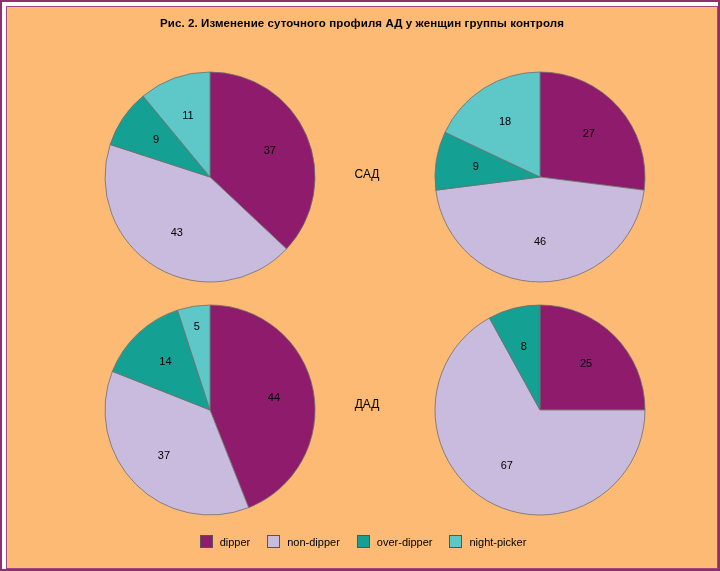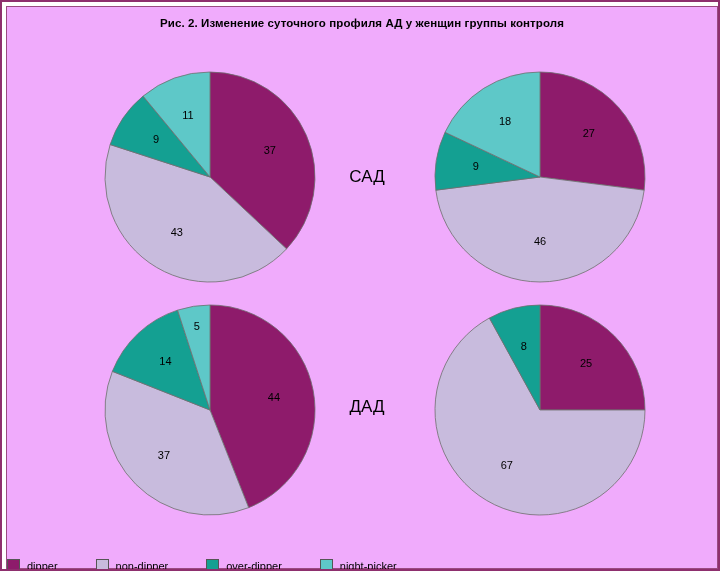--- a/index.html
+++ b/index.html
@@ -20,21 +20,21 @@
     overflow: hidden;
   }
   #inner {
     position: absolute;
     left: 4px;
     top: 4px;
     width: 712px;
     height: 563px;
     box-sizing: border-box;
     border: 1px solid #9a4a82;
-    background: #f0abfc;
+    background: #fdba74;
   }
   .title {
     position: absolute;
     left: 0;
     top: 10px;
     width: 100%;
     text-align: center;
     font-size: 11.5px;
     font-weight: bold;
     color: #000000;
@@ -45,21 +45,21 @@
     font-size: 11px;
     color: #000000;
     text-align: center;
     white-space: nowrap;
   }
   #hdr-left  { left: 90px;  top: 40px; width: 220px; }
   #hdr-right { left: 400px; top: 40px; width: 250px; }
 
   .row-label {
     position: absolute;
-    font-size: 17px;
+    font-size: 12px;
     color: #000000;
     text-align: center;
     width: 60px;
   }
   #row-label-sad { left: 330px; top: 160px; }
   #row-label-dad { left: 330px; top: 390px; }
 
   .pie-wrap {
     position: absolute;
   }
@@ -75,25 +75,26 @@
     dominant-baseline: middle;
   }
   #pie-sad-before { left: 95px;  top: 62px;  }
   #pie-sad-after  { left: 425px; top: 62px;  }
   #pie-dad-before { left: 95px;  top: 295px; }
   #pie-dad-after  { left: 425px; top: 295px; }
 
   .legend {
     position: absolute;
     left: 0;
-    top: 552px;
+    top: 528px;
     width: 712px;
     display: flex;
+    justify-content: center;
     align-items: center;
-    gap: 38px;
+    gap: 17px;
   }
   .legend-item {
     display: flex;
     align-items: center;
     gap: 7px;
   }
   .legend-swatch {
     width: 13px;
     height: 13px;
     border: 1px solid #555555;

